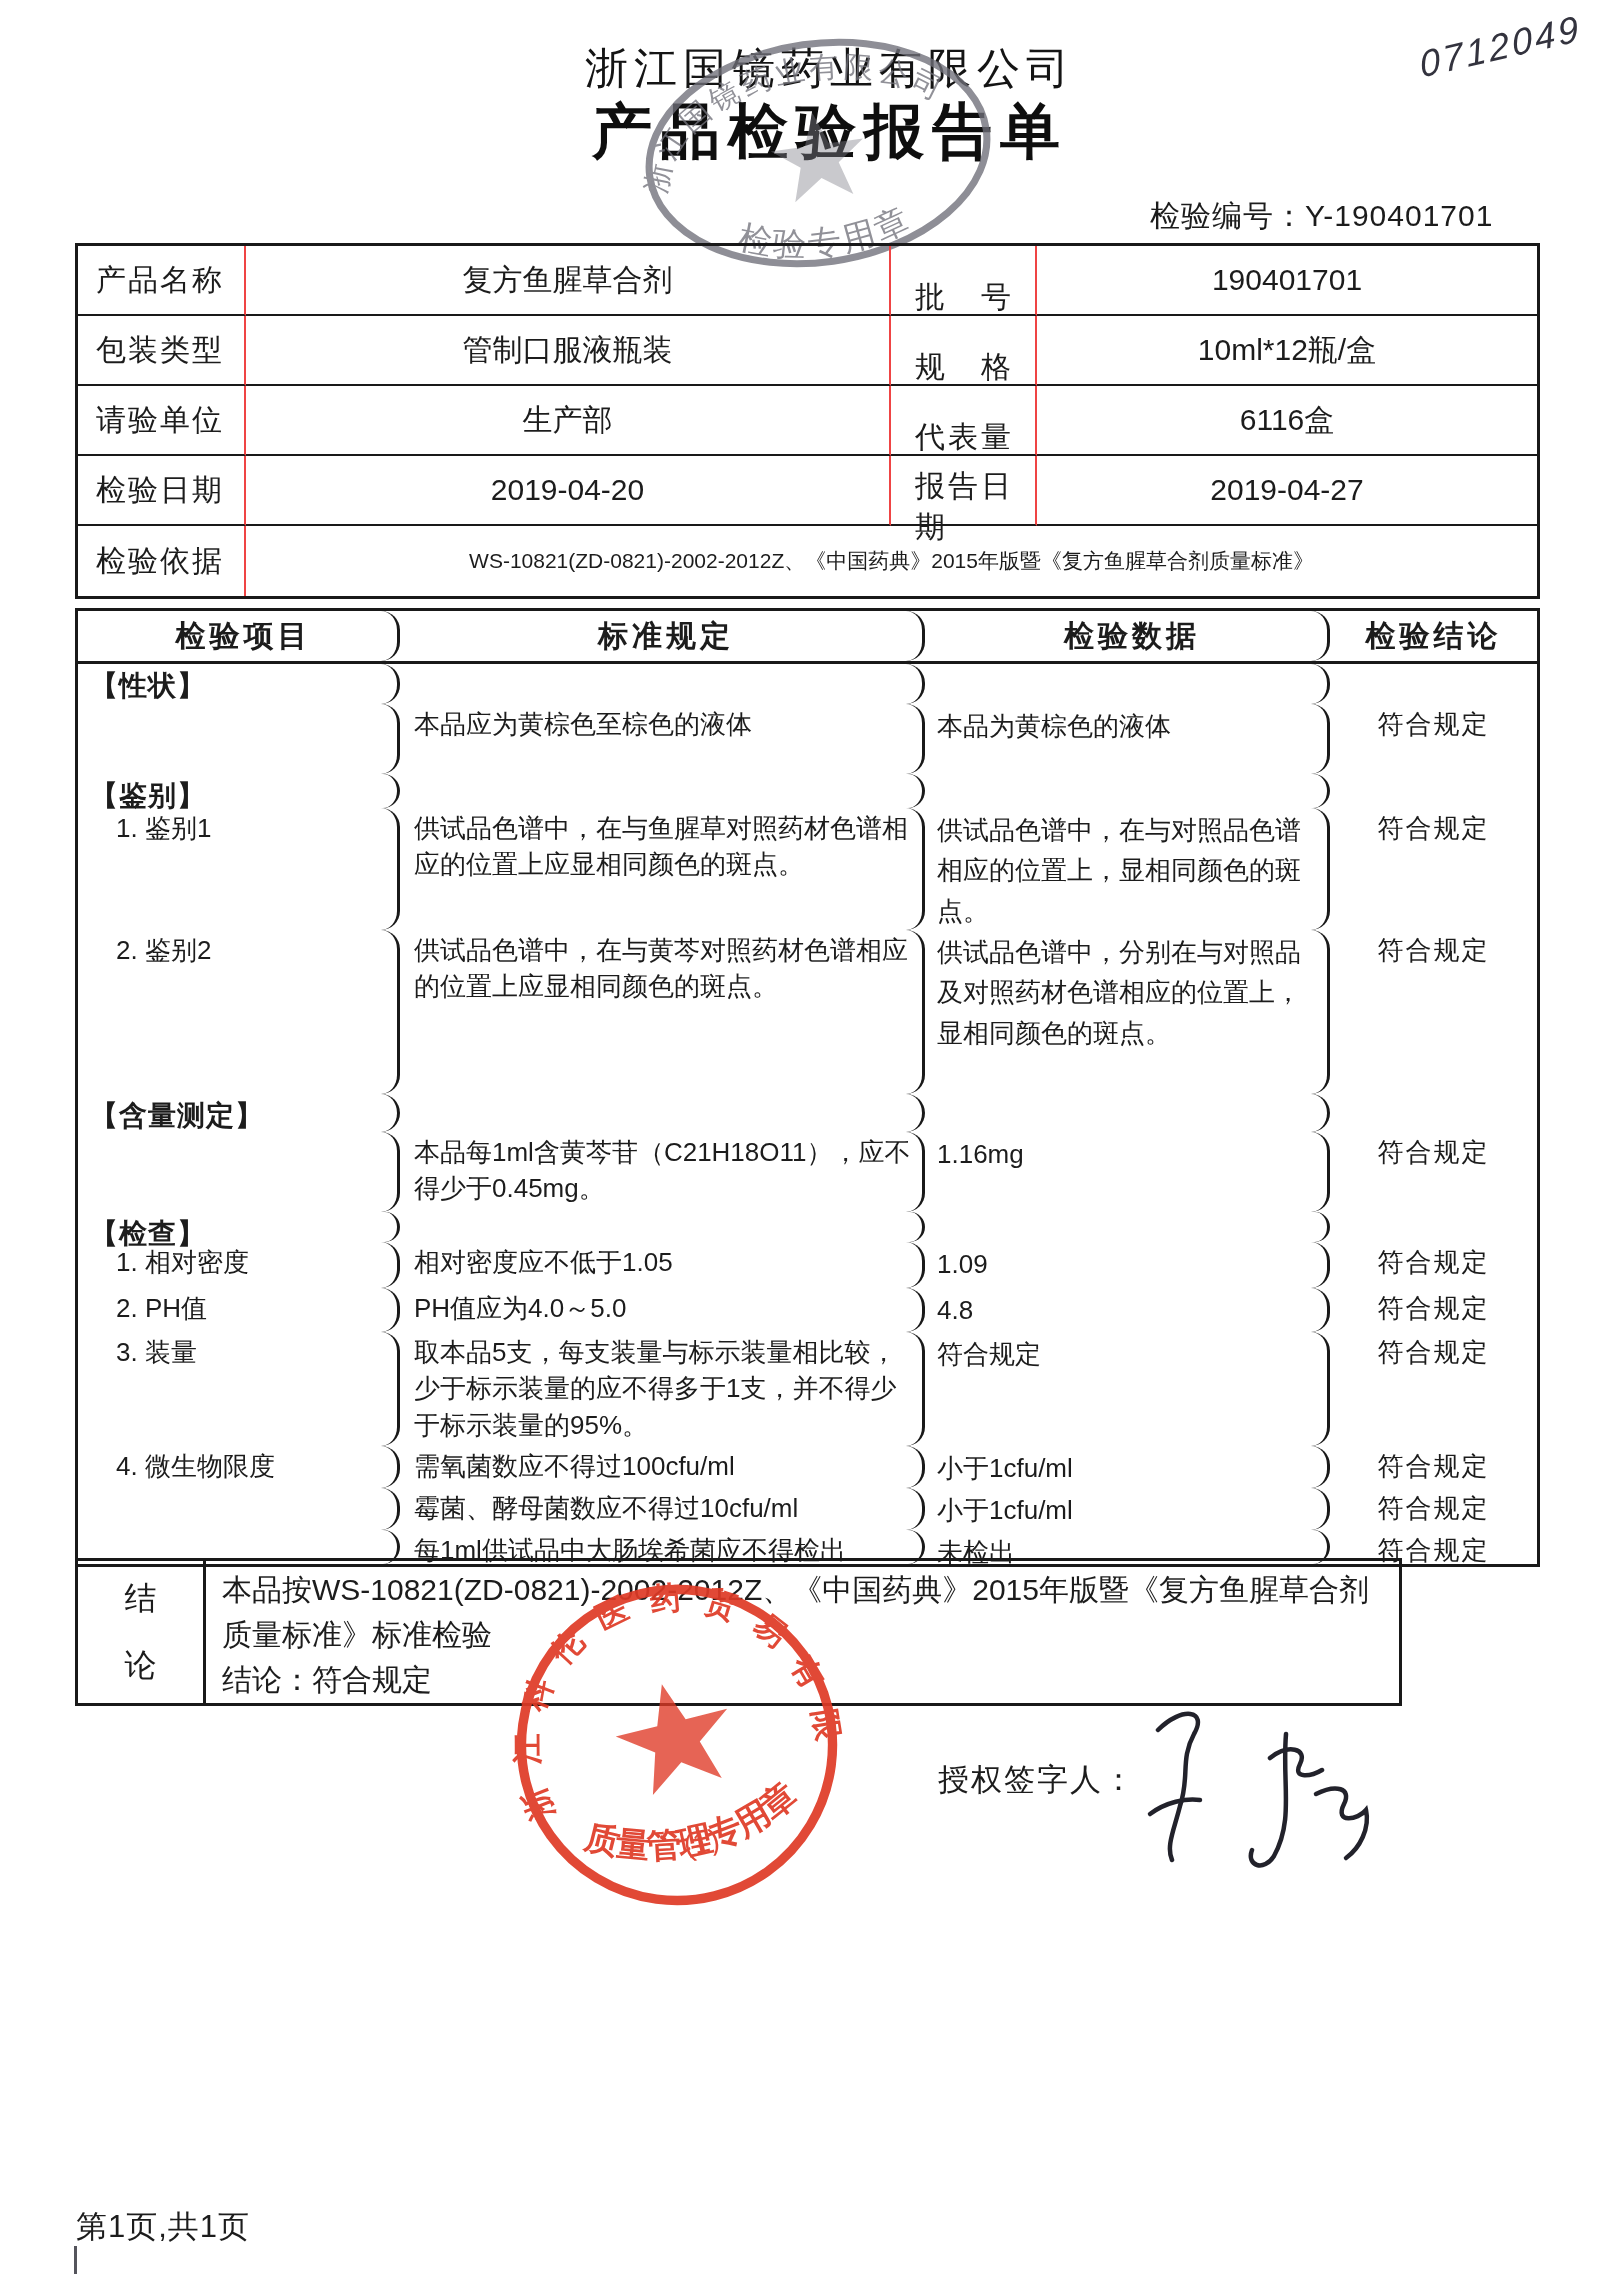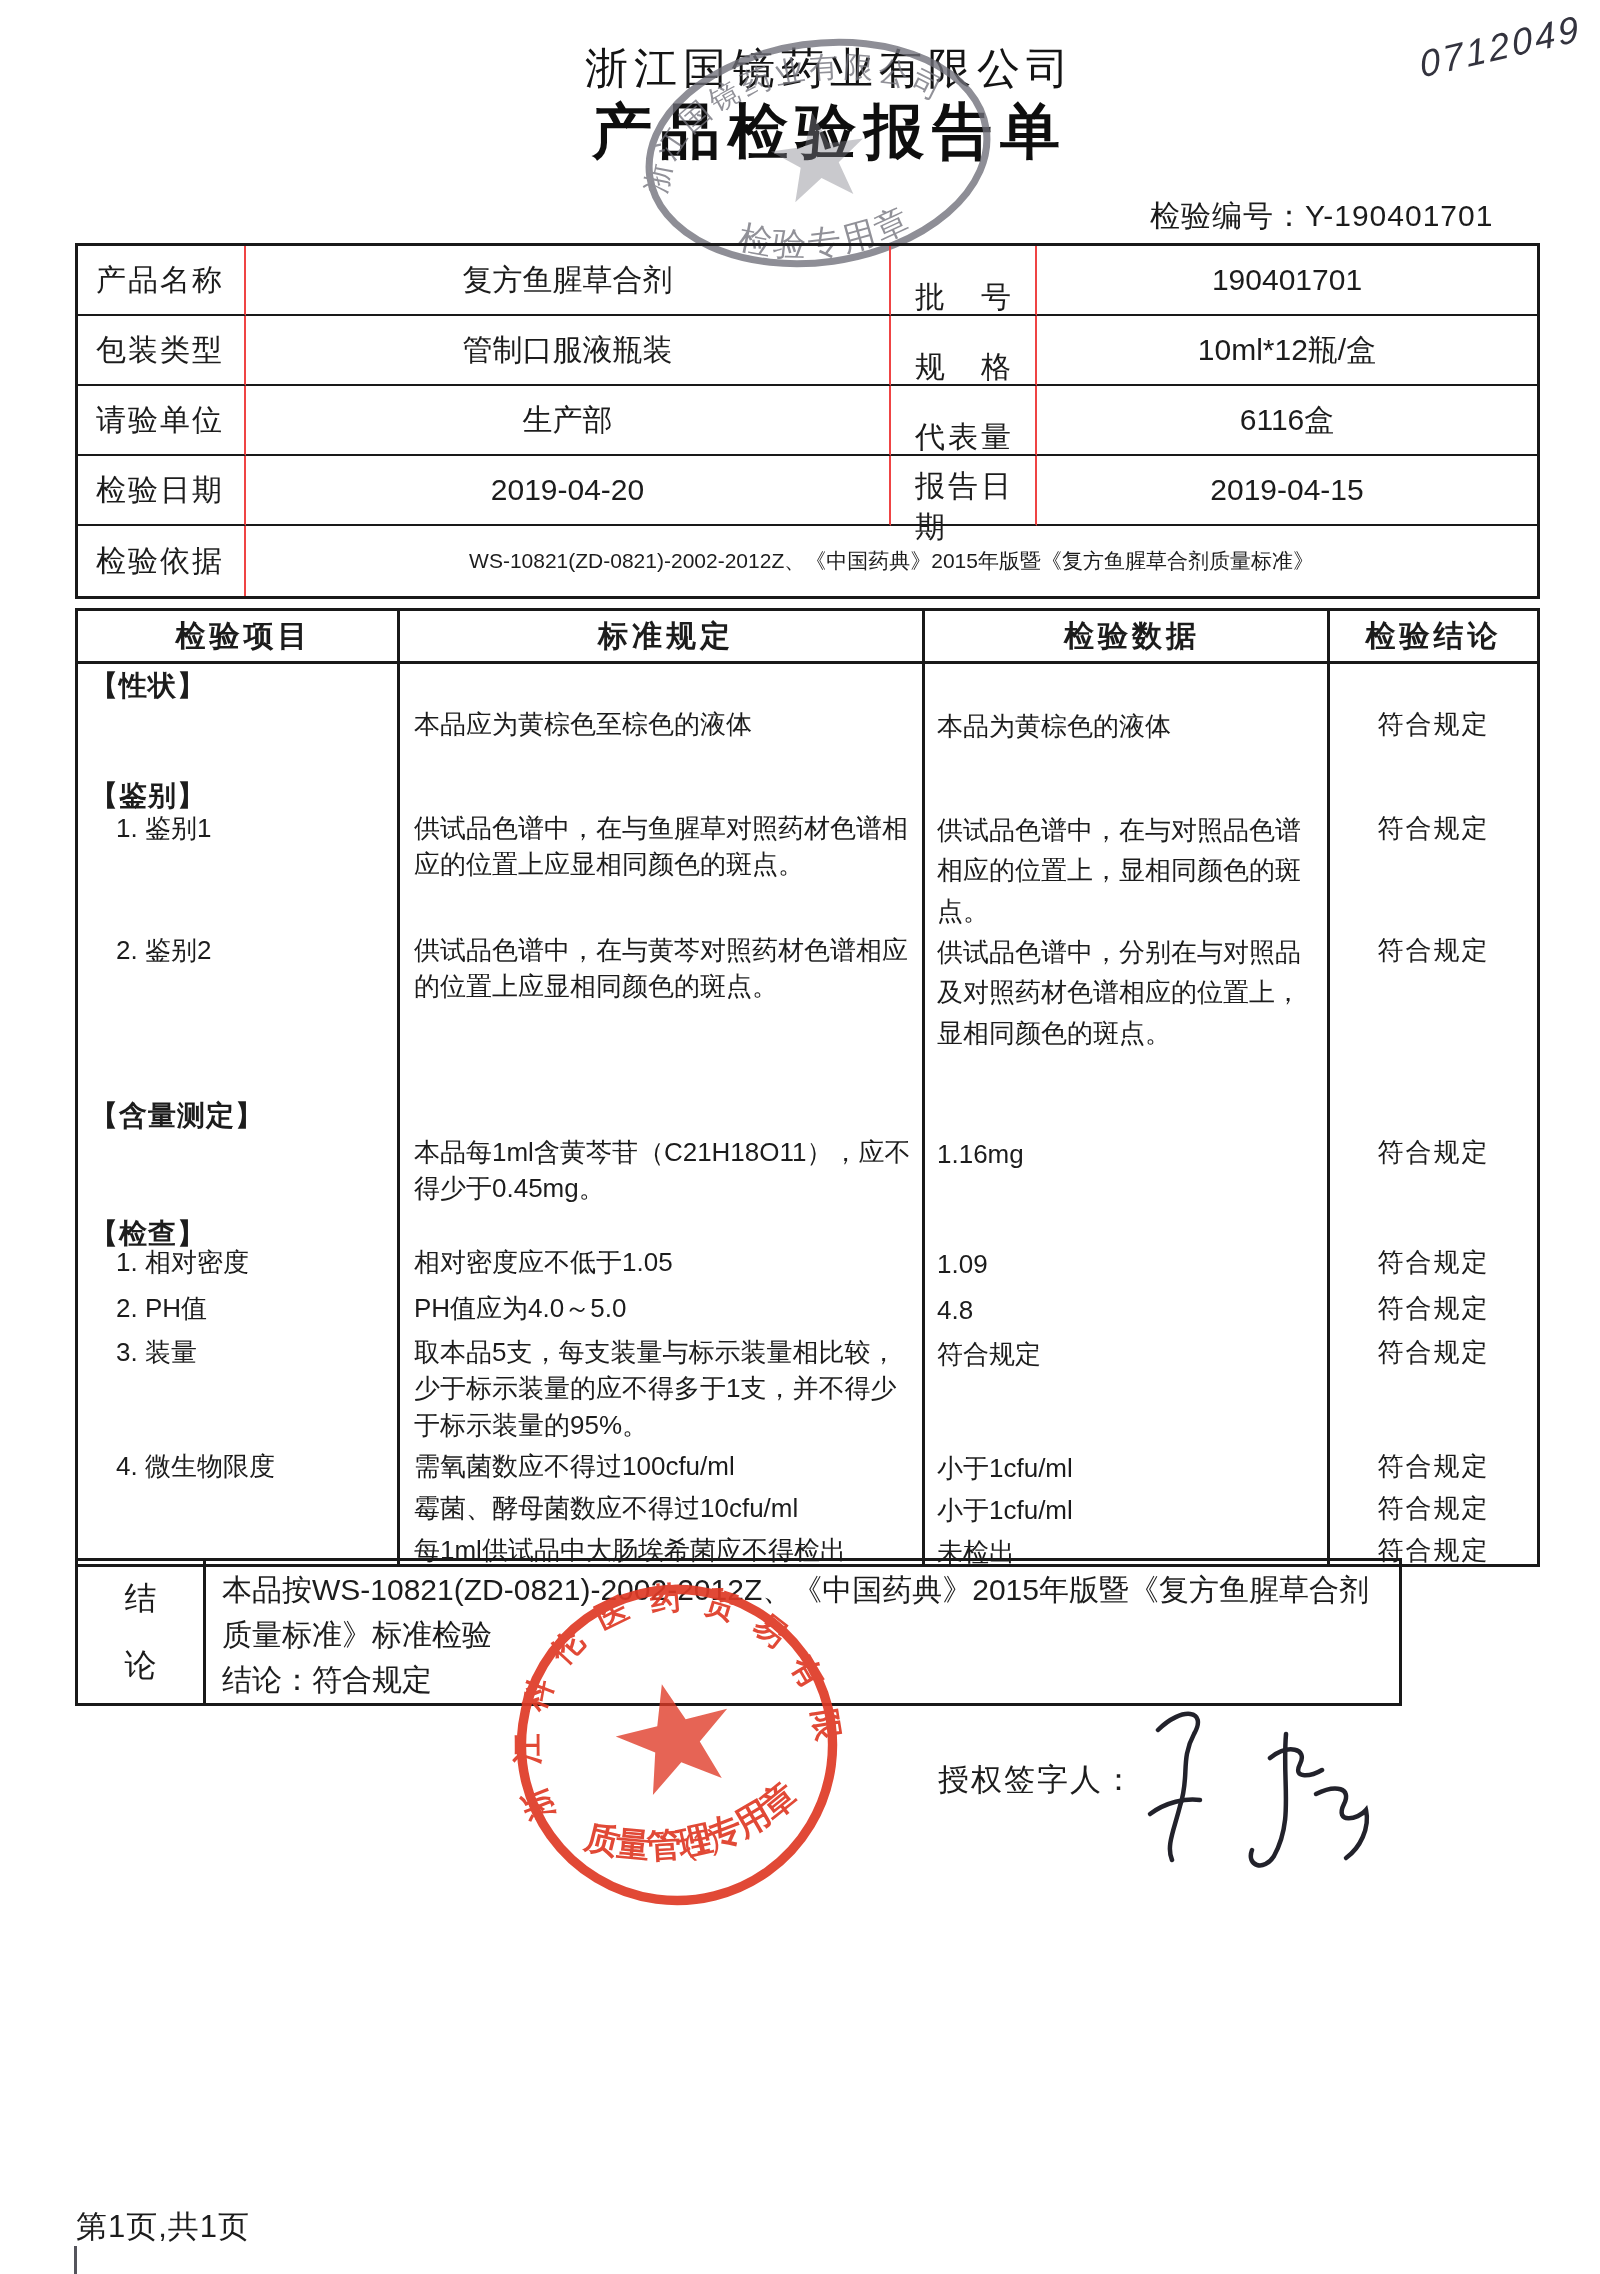--- a/index.html
+++ b/index.html
@@ -60,21 +60,21 @@
   .rhead div{
     display:flex;align-items:center;justify-content:center;
     font-size:30px;font-weight:bold;letter-spacing:4px;box-sizing:border-box;
   }
   .rbody{
     display:grid;grid-template-columns:322px 525px 405px 207px;
     grid-template-rows:40px 70px 34px 122px 164px 38px 80px 30px 46px 44px 114px 42px 42px 34px;
     height:900px;font-size:26px;line-height:1.4;
   }
   .rc{box-sizing:border-box;padding:2px 10px 0 10px;}
-  .rc1,.rc2,.rc3{border-right:3px solid #191919;}
+  .rc1,.rc2,.rc3{border-right:3px solid #191919;border-radius:19px;}
   .rc1{padding-left:12px;}
   .rc1.sec{font-weight:bold;font-size:28px;letter-spacing:1px;}
   .rc1.ind{padding-left:38px;}
   .rc2{padding-left:14px;padding-right:4px;}
   .rc3{padding-left:12px;line-height:1.55;}
   .rc4{text-align:center;letter-spacing:2px;}
   
   .conclusion{
     position:absolute;left:75px;top:1558px;width:1327px;height:148px;
     border:3px solid #191919;box-sizing:border-box;display:flex;
@@ -146,21 +146,21 @@
     <div class="cell jlbl">
         <span>代表量</span>
       </div>
     <div class="cell val last-col">6116盒</div>
 
     <div class="cell lbl">检验日期</div>
     <div class="cell val">2019-04-20</div>
     <div class="cell jlbl">
         <span>报告日期</span>
       </div>
-    <div class="cell val last-col">2019-04-15</div>
+    <div class="cell val last-col">2019-04-27</div>
 
     <div class="cell lbl last-row">检验依据</div>
     <div class="cell basis-val last-col last-row">WS-10821(ZD-0821)-2002-2012Z、《中国药典》2015年版暨《复方鱼腥草合剂质量标准》</div>
   </div>
 
   <div class="rtable">
     <div class="rhead">
       <div class="rc1">检验项目</div>
       <div class="rc2">标准规定</div>
       <div class="rc3">检验数据</div>

